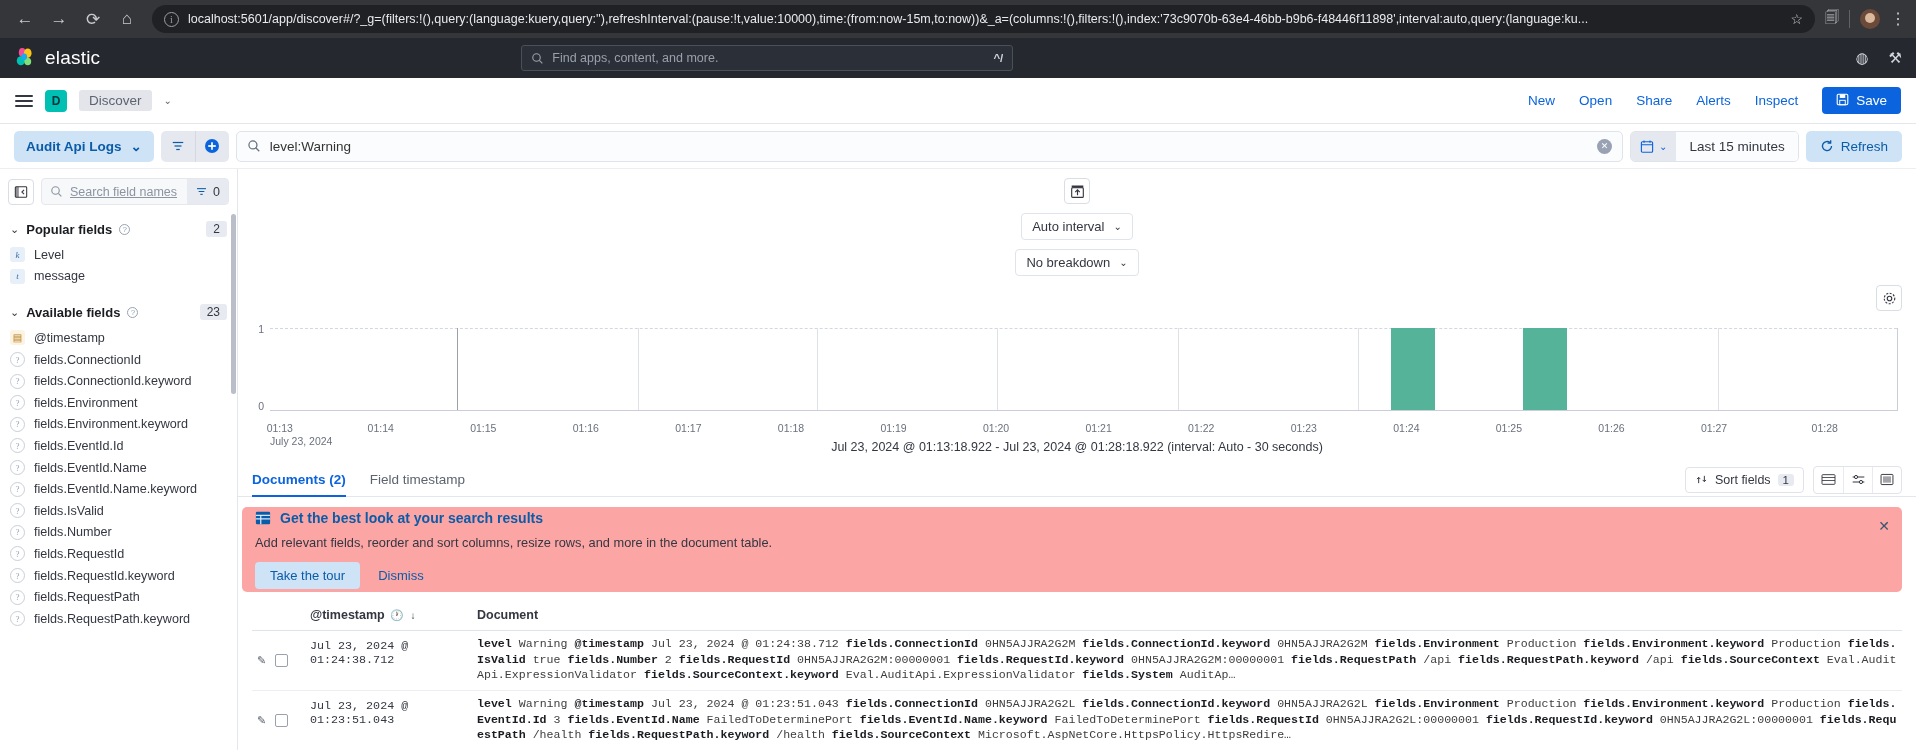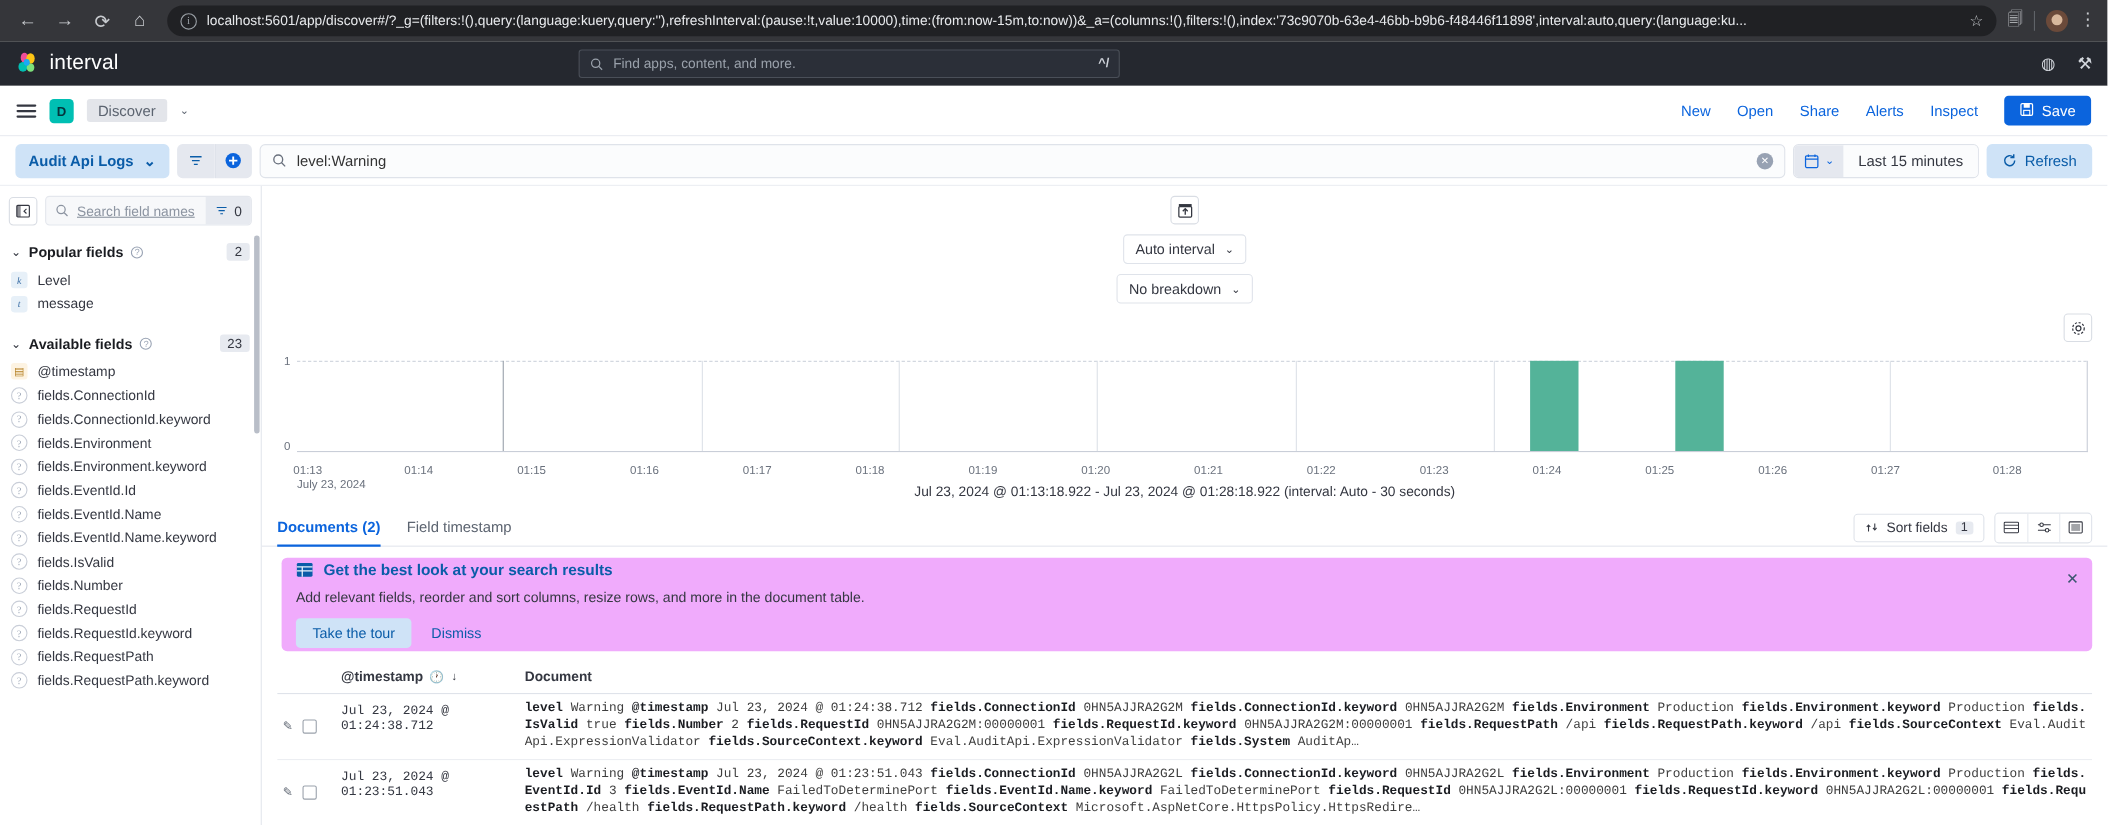--- a/index.html
+++ b/index.html
@@ -262,21 +262,21 @@
   }
   .disp-group { display: flex; border: 1px solid #dfe3ea; border-radius: 4px; overflow: hidden; }
   .disp-group > div {
     width: 29px; height: 26px; display: flex; align-items: center;
     justify-content: center; border-left: 1px solid #e7eaf0;
   }
   .disp-group > div:first-child { border-left: none; }
 
   
   .callout {
-    background: #f0abfc; margin: 10px 14px 0 18px; border-radius: 5px;
+    background: #fca5a5; margin: 10px 14px 0 4px; border-radius: 5px;
     padding: 3px 13px; position: relative;
   }
   .callout-title {
     display: flex; align-items: center; gap: 9px;
     color: #0a5ca8; font-size: 14px; font-weight: bold;
   }
   .callout-body { font-size: 12.8px; color: #343741; margin-top: 9px; }
   .callout-actions { display: flex; gap: 10px; margin-top: 12px; }
   .btn-take {
     background: #cfe3f7; color: #0a5ca8; border-radius: 4px;
@@ -337,21 +337,21 @@
 
 <div class="elastic-bar">
   <div class="elastic-logo-wrap">
     <svg width="22" height="22" viewBox="0 0 32 32">
       <ellipse cx="12" cy="8" rx="5" ry="6.5" fill="#f04e98"></ellipse>
       <ellipse cx="20" cy="9" rx="5.5" ry="7" fill="#fec514"></ellipse>
       <ellipse cx="10" cy="20" rx="6" ry="6.5" fill="#00bfb3"></ellipse>
       <ellipse cx="20" cy="21" rx="5" ry="5.5" fill="#7de07a"></ellipse>
       <ellipse cx="15" cy="14" rx="4" ry="4.5" fill="#1ba9f5"></ellipse>
     </svg>
-    <span class="elastic-word">interval</span>
+    <span class="elastic-word">elastic</span>
   </div>
   <div class="global-search">
     <svg width="13" height="13" viewBox="0 0 16 16">
       <circle cx="6.8" cy="6.8" r="4.6" fill="none" stroke="#9aa1ab" stroke-width="1.4"></circle>
       <line x1="10.3" y1="10.3" x2="14" y2="14" stroke="#9aa1ab" stroke-width="1.4"></line>
     </svg>
     <span class="gs-text">Find apps, content, and more.</span>
     <span class="gs-kbd">^/</span>
   </div>
   <div class="elastic-right">

